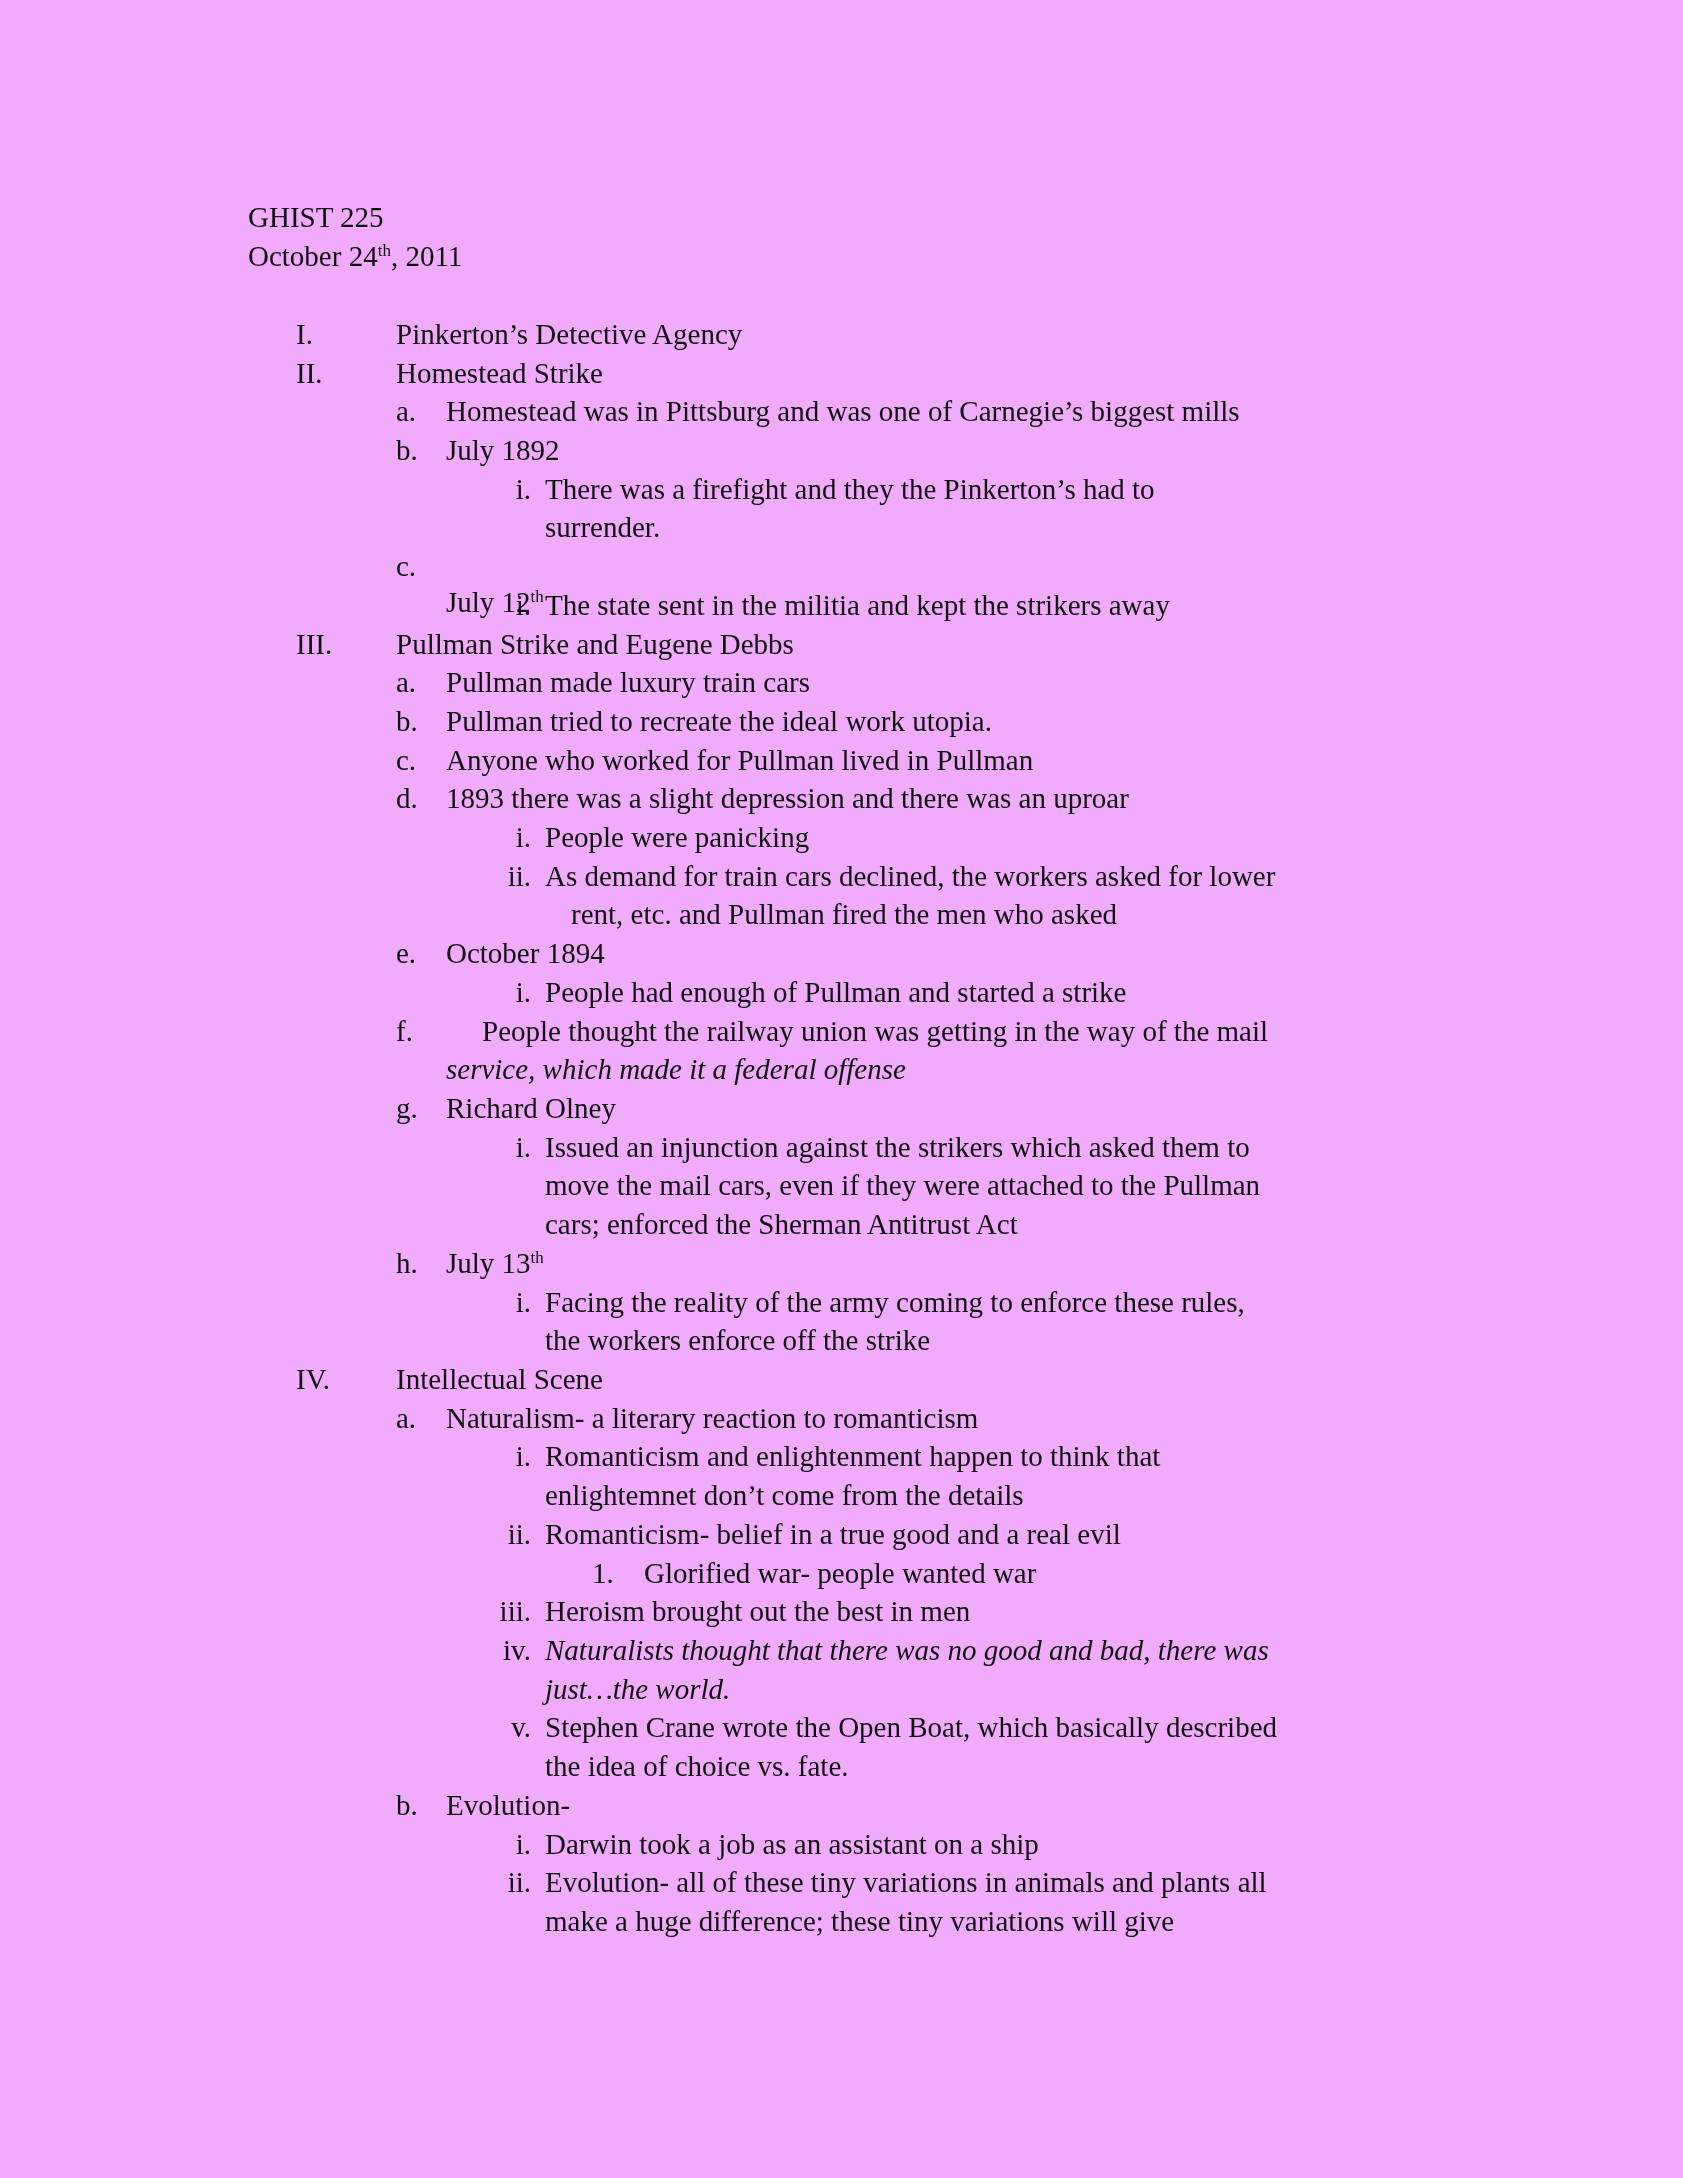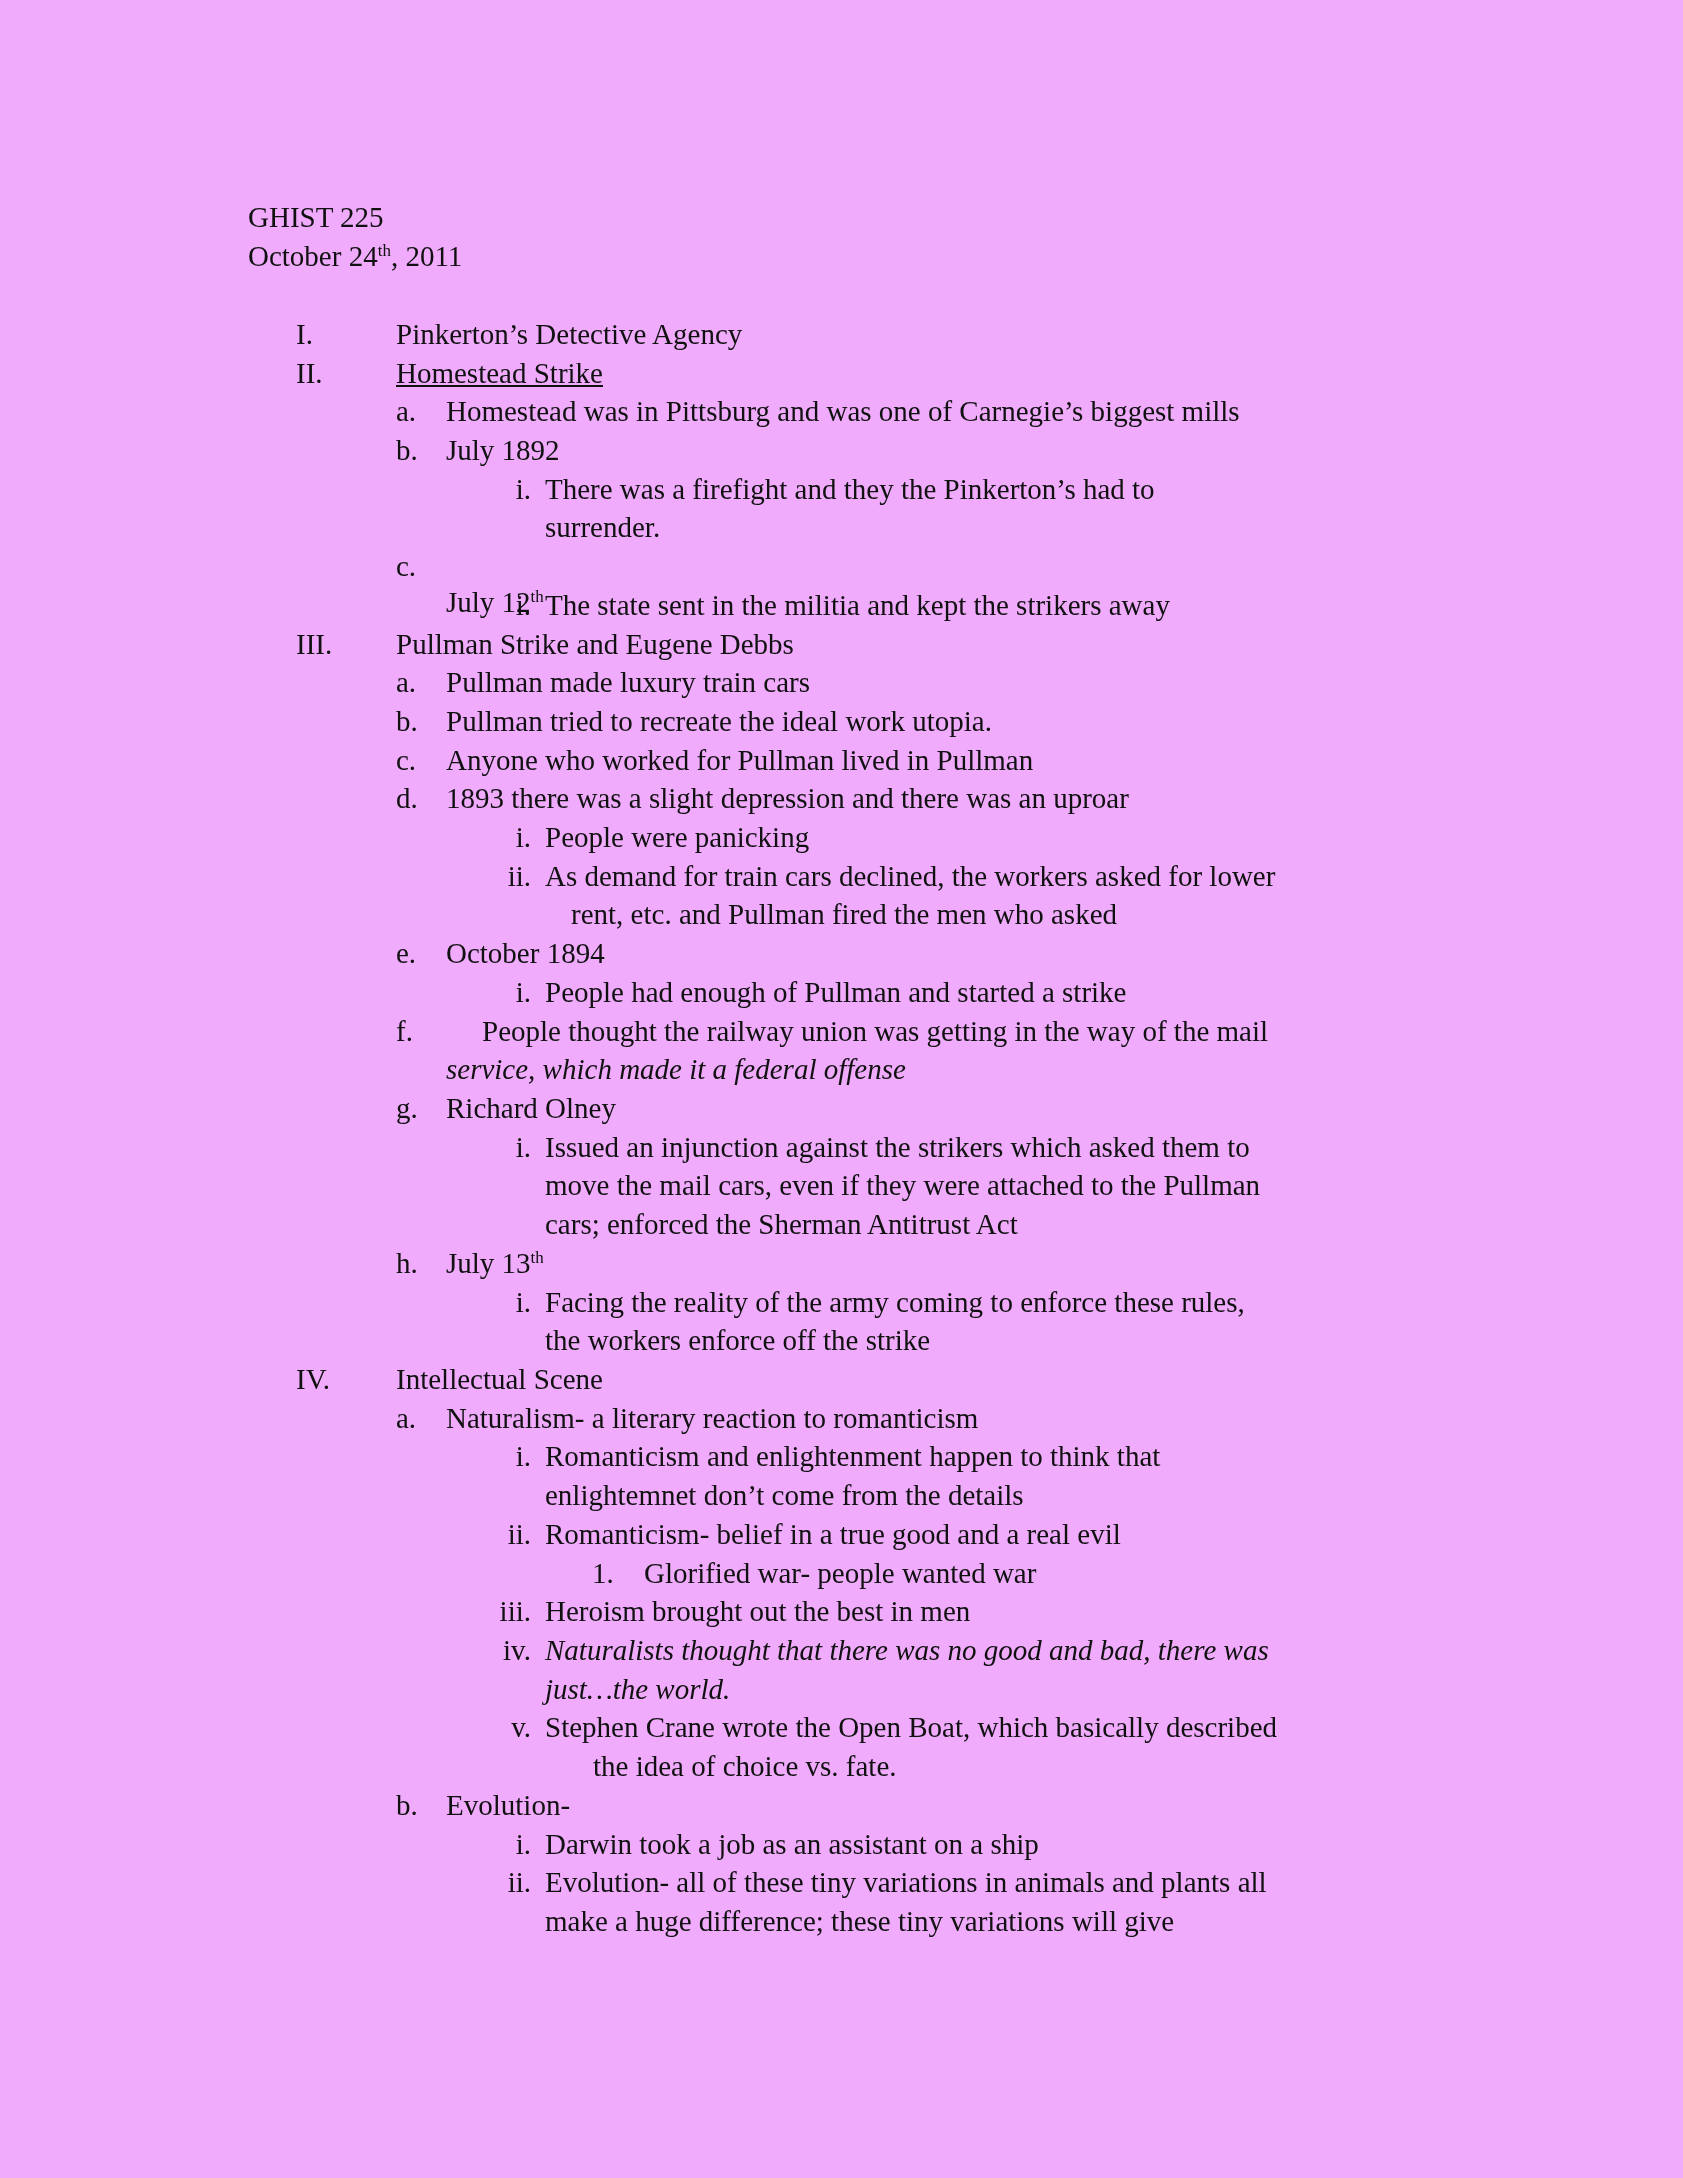--- a/index.html
+++ b/index.html
@@ -64,21 +64,21 @@
   <div class="line" style="top:237px;">
     <span class="header-text"><span>October 24</span><sup>th</sup><span>, 2011</span></span>
   </div>
   <div id="outline">
       <div class="line" style="top: 315px;">
         <span class="label" style="left: 296px;">I.</span>
         <span class="text" style="left: 396px;"><span>Pinkerton’s Detective Agency</span></span>
       </div>
       <div class="line" style="top: 354px;">
         <span class="label" style="left: 296px;">II.</span>
-        <span class="text" style="left: 396px; text-decoration: underline;"><span>Homestead Strike</span></span>
+        <span class="text" style="left: 396px;"><span>Homestead Strike</span></span>
       </div>
       <div class="line" style="top: 392px;">
         <span class="label" style="left: 396px;">a.</span>
         <span class="text" style="left: 446px;"><span>Homestead was in Pittsburg and was one of Carnegie’s biggest mills</span></span>
       </div>
       <div class="line" style="top: 431px;">
         <span class="label" style="left: 396px;">b.</span>
         <span class="text" style="left: 446px;"><span>July 1892</span></span>
       </div>
       <div class="line" style="top: 470px;">
@@ -199,21 +199,21 @@
         <span class="text italic" style="left: 545px;"><span>Naturalists thought that there was no good and bad, there was</span></span>
       </div>
       <div class="line" style="top: 1670px;">
         <span class="text italic" style="left: 545px;">just…the world.</span>
       </div>
       <div class="line" style="top: 1708px;">
         <span class="label right" style="left: 472px; width: 59px;">v.</span>
         <span class="text" style="left: 545px;"><span>Stephen Crane wrote the Open Boat, which basically described</span></span>
       </div>
       <div class="line" style="top: 1747px;">
-        <span class="text" style="left: 545px; margin-left: 48px;">the idea of choice vs. fate.</span>
+        <span class="text" style="left: 545px;">the idea of choice vs. fate.</span>
       </div>
       <div class="line" style="top: 1786px;">
         <span class="label" style="left: 396px;">b.</span>
         <span class="text" style="left: 446px;"><span>Evolution-</span></span>
       </div>
       <div class="line" style="top: 1825px;">
         <span class="label right" style="left: 472px; width: 59px;">i.</span>
         <span class="text" style="left: 545px;"><span>Darwin took a job as an assistant on a ship</span></span>
       </div>
       <div class="line" style="top: 1863px;">

